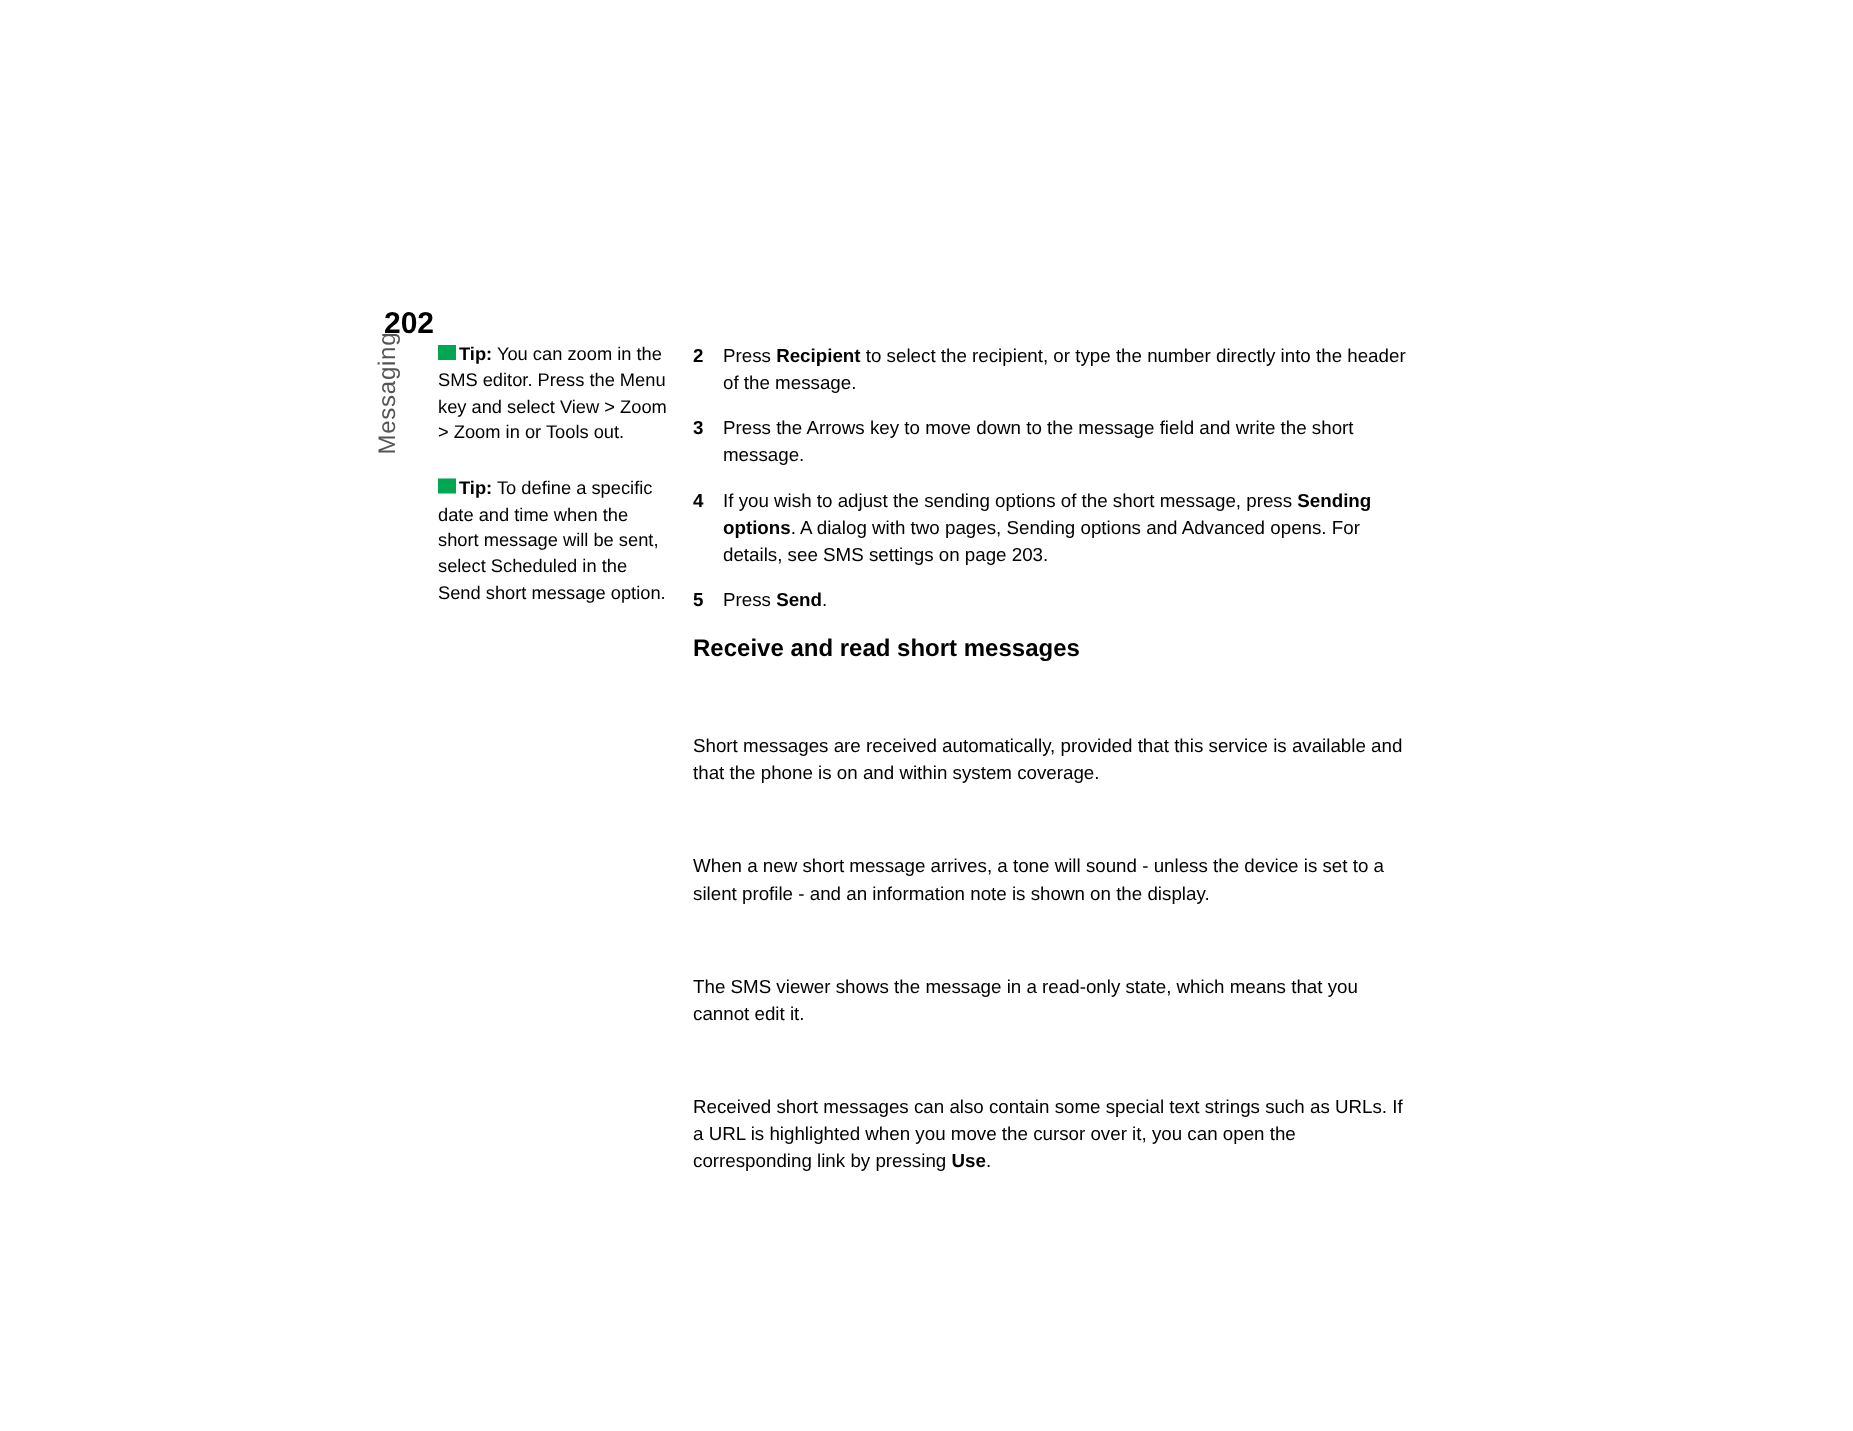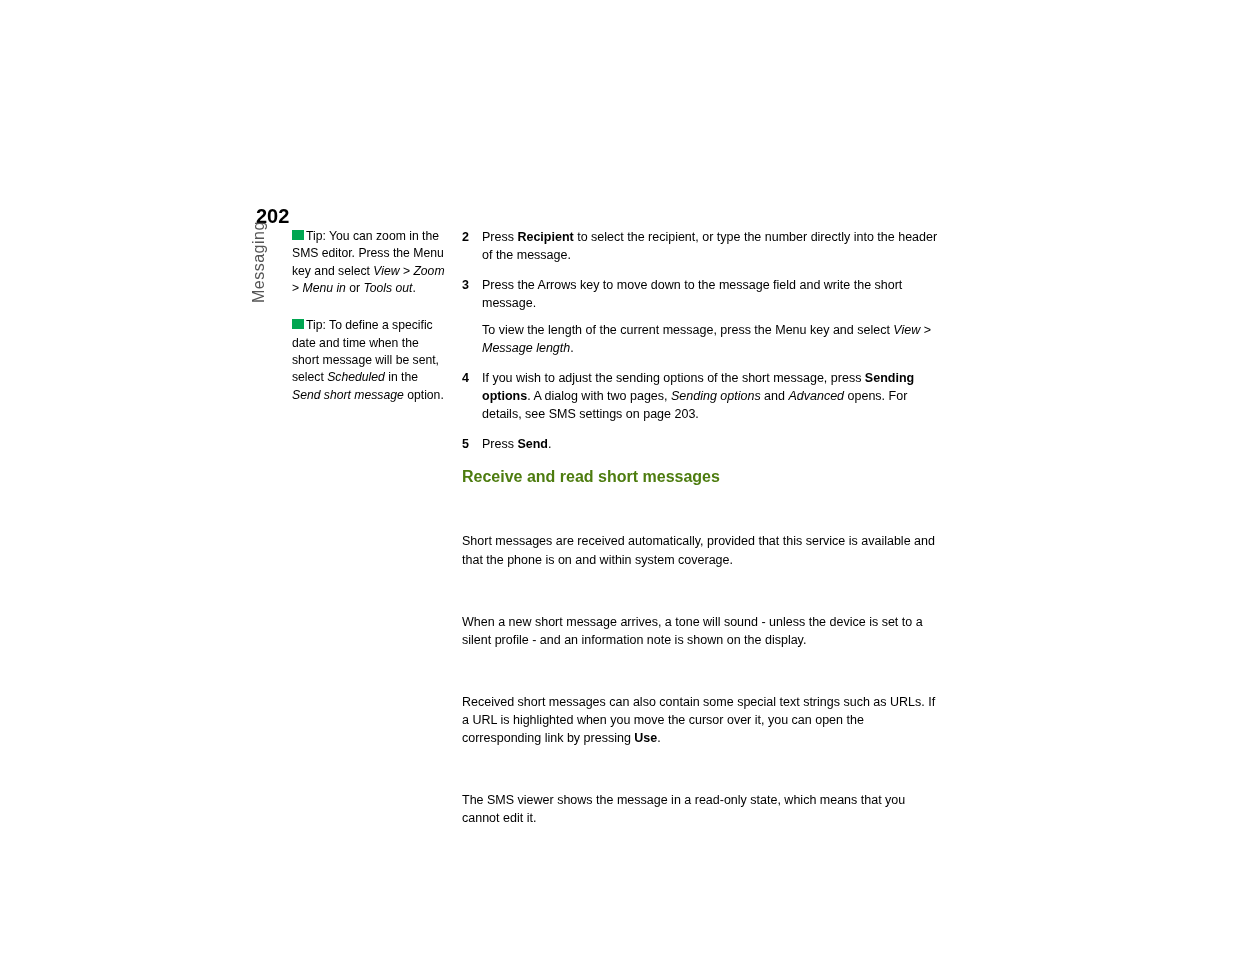--- a/index.html
+++ b/index.html
@@ -42,24 +42,23 @@
   }
   .tip-icon {
     display: inline-block;
     width: 12px;
     height: 10px;
     background: #00a651;
     margin-right: 2px;
     vertical-align: baseline;
   }
   .tip-label {
-    font-weight: normal;
+    font-weight: bold;
   }
   .italic {
-    font-style: italic;
   }
   .main {
     position: absolute;
     left: 462px;
     top: 228px;
     width: 480px;
     font-size: 12.5px;
     line-height: 1.45;
   }
   .step {
@@ -74,41 +73,41 @@
   .step-body {
     flex: 1;
   }
   .step-sub {
     margin-top: 8px;
   }
   .bold {
     font-weight: bold;
   }
   .heading {
-    color: #4d7c0f;
+    color: #000000;
     font-weight: bold;
     font-size: 16px;
     margin-top: 10px;
     margin-bottom: 10px;
   }
   .para {
     margin-bottom: 10px;
     margin-top: 44px;
   }
 </style>
 </head>
 <body>
 
 <div class="page-number">202</div>
 <div class="section-label">Messaging</div>
 
 <div class="sidebar">
 
   <div class="tip-block">
-    <span class="tip-icon"></span><span class="tip-label">Tip:</span><span> You can zoom in the SMS editor. Press the Menu key and select </span><span class="italic">View</span><span> &gt; </span><span class="italic">Zoom</span><span> &gt; </span><span class="italic">Menu in</span><span> or </span><span class="italic">Tools out</span><span>.</span>
+    <span class="tip-icon"></span><span class="tip-label">Tip:</span><span> You can zoom in the SMS editor. Press the Menu key and select </span><span class="italic">View</span><span> &gt; </span><span class="italic">Zoom</span><span> &gt; </span><span class="italic">Zoom in</span><span> or </span><span class="italic">Tools out</span><span>.</span>
   </div>
 
   <div class="tip-block" style="">
     <span class="tip-icon"></span><span class="tip-label">Tip:</span><span> To define a specific date and time when the short message will be sent, select </span><span class="italic">Scheduled</span><span> in the </span><span class="italic">Send short message</span><span> option.</span>
   </div>
 
 
 
 </div>
 
@@ -118,23 +117,20 @@
     <div class="step-num">2</div>
     <div class="step-body">
       <span>Press </span><span class="bold">Recipient</span><span> to select the recipient, or type the number directly into the header of the message.</span>
     </div>
   </div>
 
   <div class="step">
     <div class="step-num">3</div>
     <div class="step-body">
       <span>Press the Arrows key to move down to the message field and write the short message.</span>
-      <div class="step-sub">
-        <span>To view the length of the current message, press the Menu key and select </span><span class="italic">View</span><span> &gt; </span><span class="italic">Message length</span><span>.</span>
-      </div>
     </div>
   </div>
 
   <div class="step">
     <div class="step-num">4</div>
     <div class="step-body">
       <span>If you wish to adjust the sending options of the short message, press </span><span class="bold">Sending options</span><span>. A dialog with two pages, </span><span class="italic">Sending options</span><span> and </span><span class="italic">Advanced</span><span> opens. For details, see SMS settings on page 203.</span>
     </div>
   </div>
 
@@ -142,18 +138,18 @@
     <div class="step-num">5</div>
     <div class="step-body">
       <span>Press </span><span class="bold">Send</span><span>.</span>
     </div>
   </div>
 
   <div class="heading">Receive and read short messages</div>
 
   <div class="para">Short messages are received automatically, provided that this service is available and that the phone is on and within system coverage.</div>
   <div class="para">When a new short message arrives, a tone will sound - unless the device is set to a silent profile - and an information note is shown on the display.</div>
+  <div class="para">The SMS viewer shows the message in a read-only state, which means that you cannot edit it.</div>
   <div class="para">
     <span>Received short messages can also contain some special text strings such as URLs. If a URL is highlighted when you move the cursor over it, you can open the corresponding link by pressing </span><span class="bold">Use</span><span>.</span>
   </div>
-  <div class="para">The SMS viewer shows the message in a read-only state, which means that you cannot edit it.</div>
 
 </div>
 
 </body></html>

